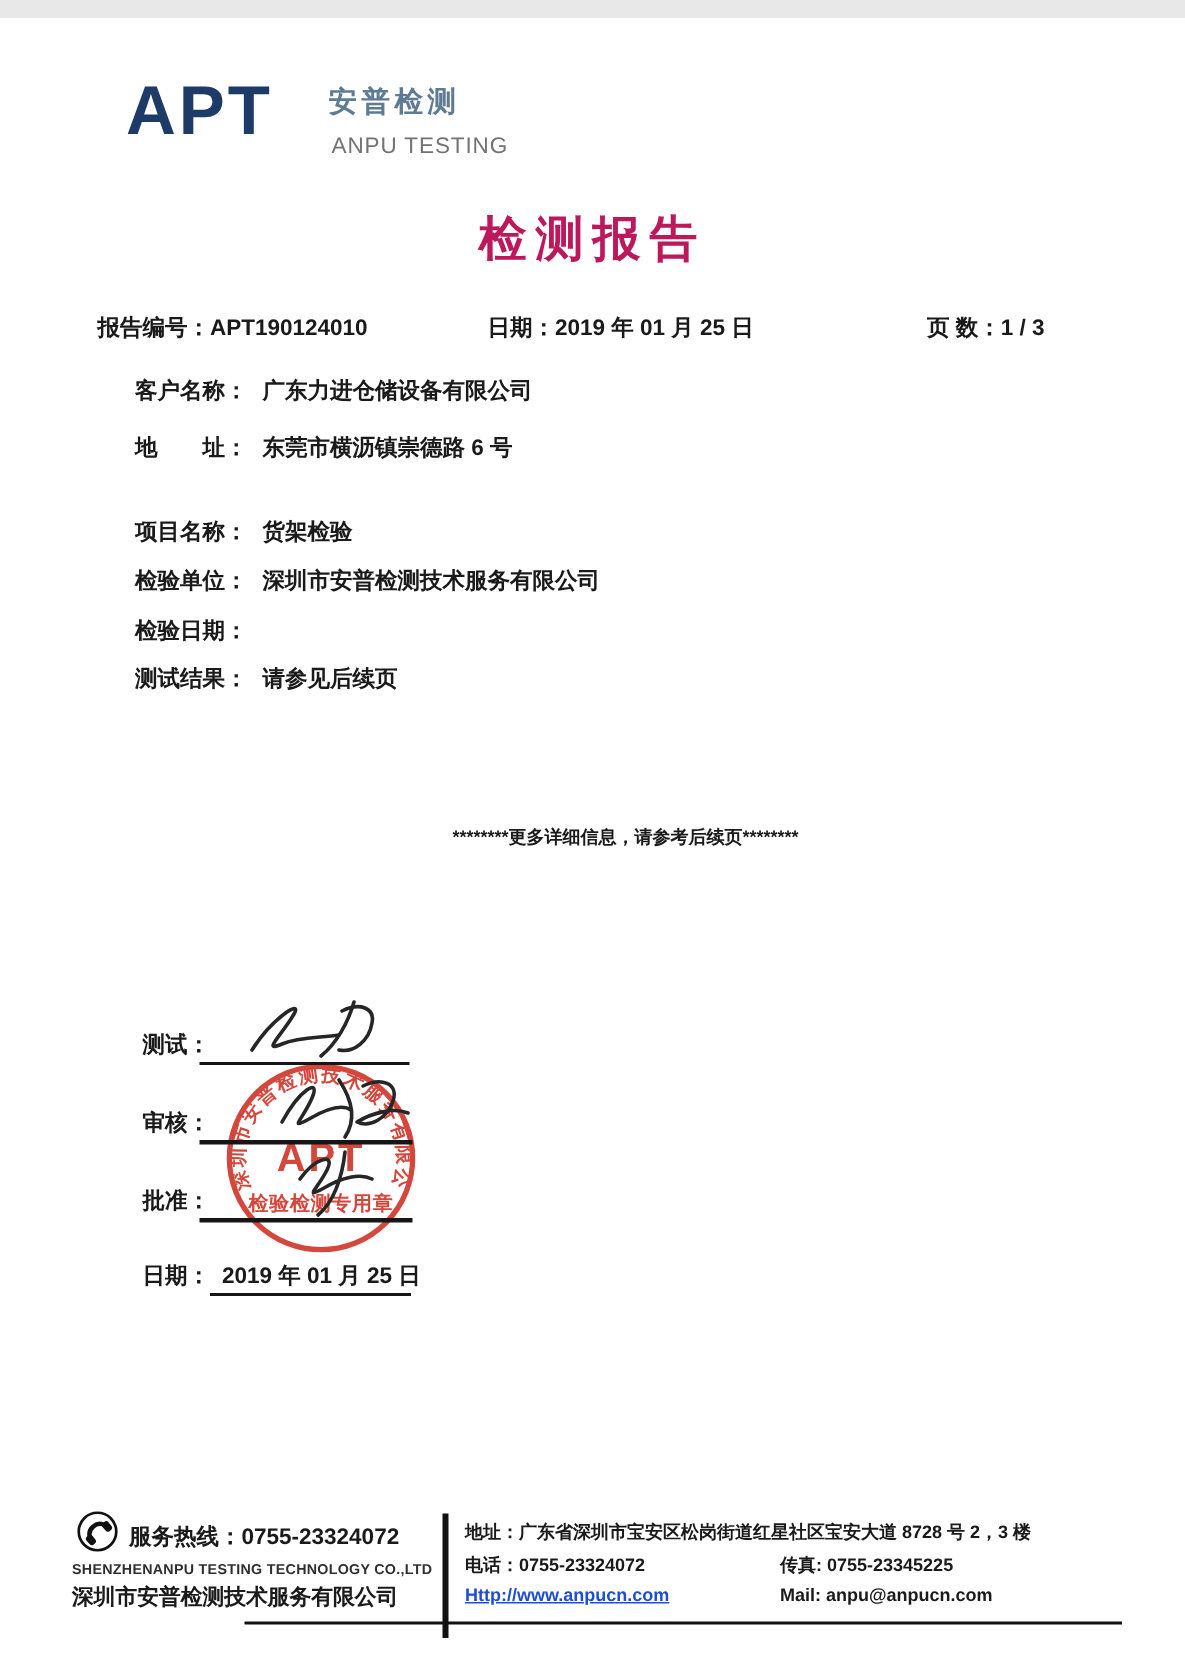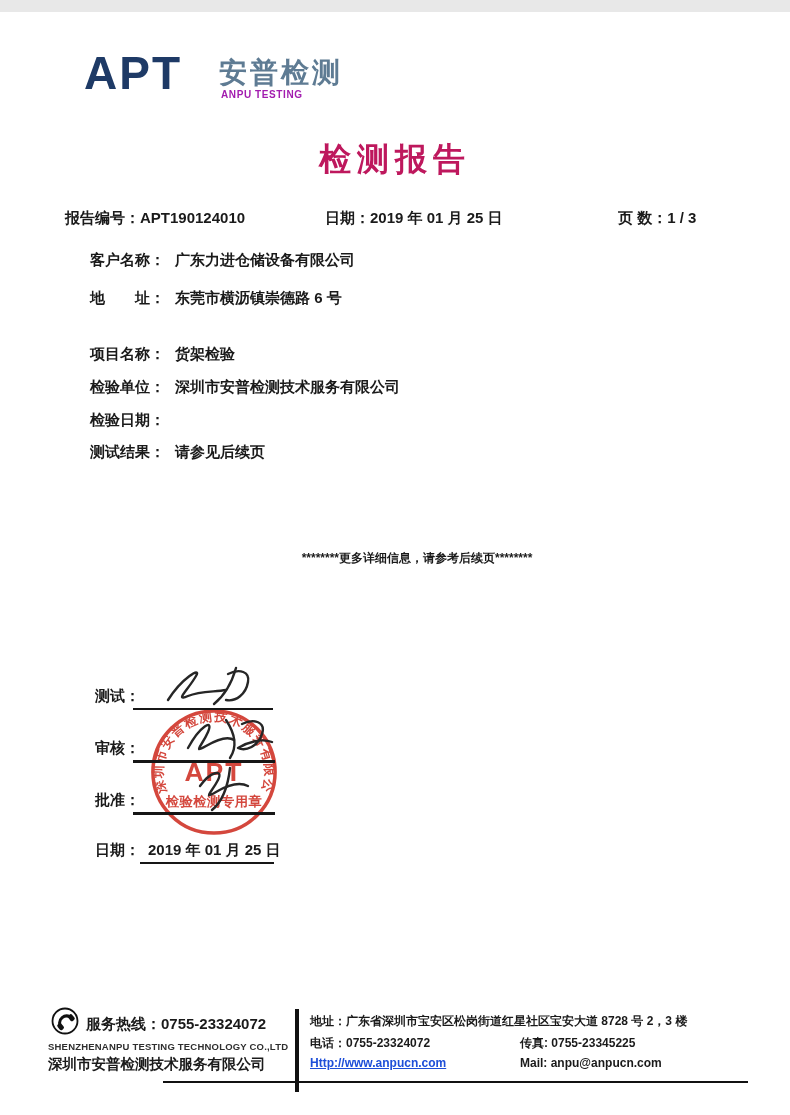--- a/index.html
+++ b/index.html
@@ -4,22 +4,22 @@
 <style>
   html,body{margin:0;padding:0;background:#e8e8e8;}
   .page{
     position:relative;width:790px;height:1115px;background:#ffffff;
     font-family:"Liberation Sans","DejaVu Sans",sans-serif;
     color:#1a1a1a;overflow:hidden;margin:12px auto;
   }
   .abs{position:absolute;white-space:nowrap;}
   
   .logo-apt{font-size:46px;font-weight:800;color:#1e3a66;letter-spacing:2px;line-height:1;}
-  .logo-cn{font-size:28px;font-weight:600;color:#5e7b93;letter-spacing:3px;line-height:1;}
-  .logo-en{font-size:10px;font-weight:700;color:#a21caf;letter-spacing:0.6px;line-height:1;}
+  .logo-cn{font-size:19px;font-weight:600;color:#5e7b93;letter-spacing:3px;line-height:1;}
+  .logo-en{font-size:15px;font-weight:400;color:#737373;letter-spacing:0.6px;line-height:1;}
   
   .doc-title{width:790px;text-align:center;font-size:32px;font-weight:700;letter-spacing:6px;color:#be185d;}
   
   .t15{font-size:15px;font-weight:700;}
   .more-line{width:790px;text-align:center;font-size:12px;font-weight:700;padding-left:22px;}
   
   .sline{position:absolute;background:#161616;z-index:2;}
   
   .f-small{font-size:9.5px;font-weight:700;color:#2e2e2e;letter-spacing:0.2px;}
   .f-cn{font-size:14.5px;font-weight:700;}

